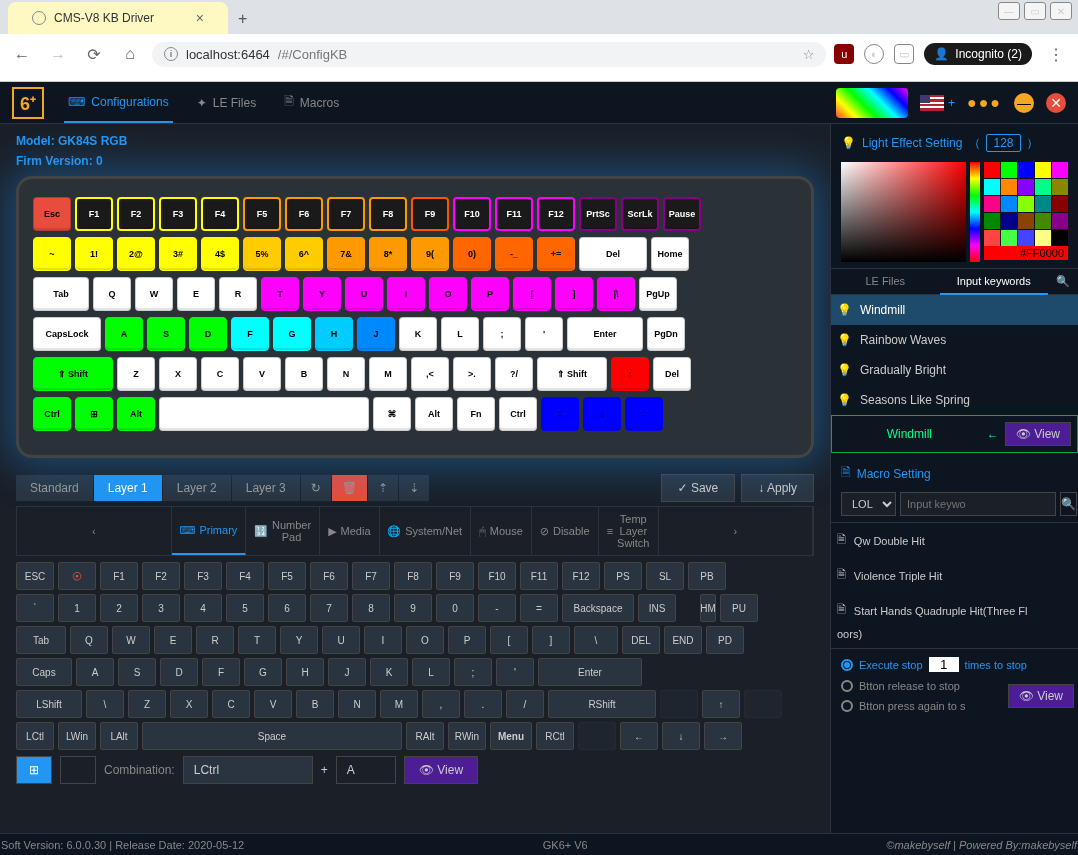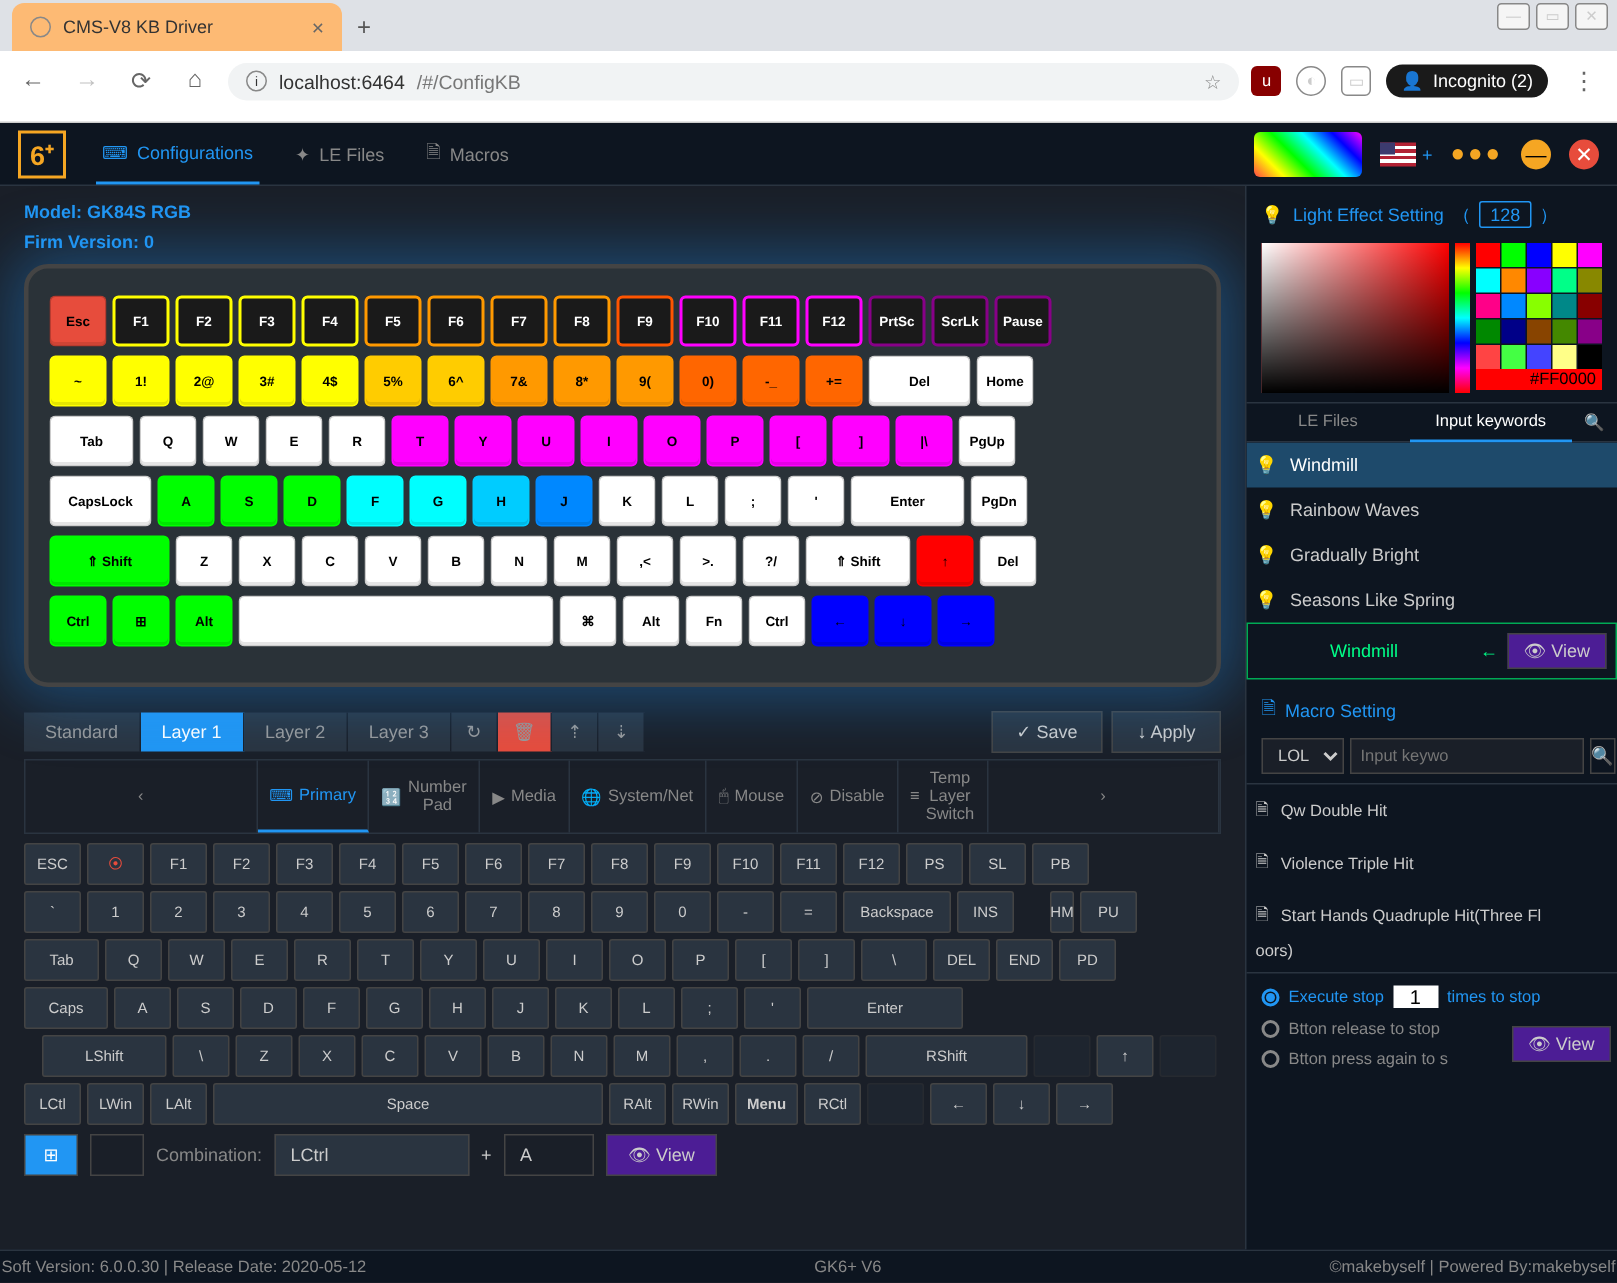--- a/index.html
+++ b/index.html
@@ -3,21 +3,21 @@
 <meta charset="utf-8">
 <style>
 * { margin: 0; padding: 0; box-sizing: border-box; font-family: -apple-system, Arial, sans-serif; }
 body { background: #1a1f28; color: #ccc; font-size: 12px; overflow: hidden; width: 1078px; height: 855px; }
 
 
 .browser-chrome { background: #fff; height: 82px; border-bottom: 1px solid #ccc; }
 .win-controls { position: absolute; top: 2px; right: 6px; display: flex; gap: 4px; }
 .win-btn { width: 22px; height: 18px; border: 1px solid #888; background: #f5f5f5; border-radius: 3px; display: flex; align-items: center; justify-content: center; font-size: 10px; cursor: pointer; }
 .tab-row { display: flex; align-items: flex-end; height: 34px; padding-left: 8px; background: #dee1e6; }
-.tab { background: #fdba74; border-radius: 8px 8px 0 0; padding: 8px 12px; display: flex; align-items: center; gap: 8px; font-size: 12px; color: #333; min-width: 220px; }
+.tab { background: #fef9c3; border-radius: 8px 8px 0 0; padding: 8px 24px; display: flex; align-items: center; gap: 8px; font-size: 12px; color: #333; min-width: 220px; }
 .tab .globe { width: 14px; height: 14px; border: 1px solid #888; border-radius: 50%; }
 .tab .close { margin-left: auto; font-size: 14px; color: #666; cursor: pointer; }
 .new-tab { padding: 6px 10px; font-size: 16px; color: #555; cursor: pointer; }
 .nav-bar { display: flex; align-items: center; height: 40px; padding: 4px 8px; gap: 8px; background: #fff; }
 .nav-btn { width: 28px; height: 28px; display: flex; align-items: center; justify-content: center; color: #666; font-size: 16px; cursor: pointer; border-radius: 50%; }
 .url-bar { flex: 1; display: flex; align-items: center; gap: 8px; background: #f1f3f4; border-radius: 14px; padding: 5px 12px; font-size: 13px; color: #333; }
 .url-bar .info { width: 14px; height: 14px; border: 1px solid #888; border-radius: 50%; display: flex; align-items: center; justify-content: center; font-size: 9px; }
 .ext-icons { display: flex; gap: 10px; align-items: center; }
 .ext-ic { width: 20px; height: 20px; border-radius: 4px; display: flex; align-items: center; justify-content: center; font-size: 11px; }
 .incog { background: #1a1a1a; color: #fff; border-radius: 14px; padding: 4px 10px; font-size: 12px; display: flex; align-items: center; gap: 6px; }
@@ -103,21 +103,21 @@
 .macro-list .mi { display: flex; align-items: center; gap: 8px; padding: 8px 6px; color: #ccc; font-size: 11px; }
 .radio-row { display: flex; align-items: center; gap: 6px; padding: 4px 6px; color: #888; font-size: 11px; }
 .radio-row.on { color: #2196f3; }
 .radio { width: 12px; height: 12px; border: 2px solid currentColor; border-radius: 50%; }
 .radio.on::after { content: ''; display: block; width: 6px; height: 6px; background: #2196f3; border-radius: 50%; margin: 1px; }
 .times-inp { width: 30px; background: #fff; border: none; text-align: center; color: #000; }
 
 
 .footer { height: 22px; background: #0d1520; display: flex; align-items: center; padding: 0 1px; font-size: 11px; color: #888; border-top: 1px solid #2a3440; }
 .footer .c { flex: 1; text-align: center; }
-.footer .r { text-align: right; }
+.footer .r { text-align: right; font-style: italic; }
 
 .ic { display: inline-block; }
 </style>
 </head>
 <body>
 
 <div class="browser-chrome">
   <div class="win-controls">
     <div class="win-btn">—</div>
     <div class="win-btn">▭</div>
@@ -391,21 +391,21 @@
           <div class="lkey" style="width: 38px;">G</div>
           <div class="lkey" style="width: 38px;">H</div>
           <div class="lkey" style="width: 38px;">J</div>
           <div class="lkey" style="width: 38px;">K</div>
           <div class="lkey" style="width: 38px;">L</div>
           <div class="lkey" style="width: 38px;">;</div>
           <div class="lkey" style="width: 38px;">'</div>
           <div class="lkey" style="width: 104px;">Enter</div>
         </div>
         <div class="lkb-row">
-          <div class="lkey" style="width: 83px; margin-left: 12px;">LShift</div>
+          <div class="lkey" style="width: 66px;">LShift</div>
           <div class="lkey" style="width: 38px;">\</div>
           <div class="lkey" style="width: 38px;">Z</div>
           <div class="lkey" style="width: 38px;">X</div>
           <div class="lkey" style="width: 38px;">C</div>
           <div class="lkey" style="width: 38px;">V</div>
           <div class="lkey" style="width: 38px;">B</div>
           <div class="lkey" style="width: 38px;">N</div>
           <div class="lkey" style="width: 38px;">M</div>
           <div class="lkey" style="width: 38px;">,</div>
           <div class="lkey" style="width: 38px;">.</div>

